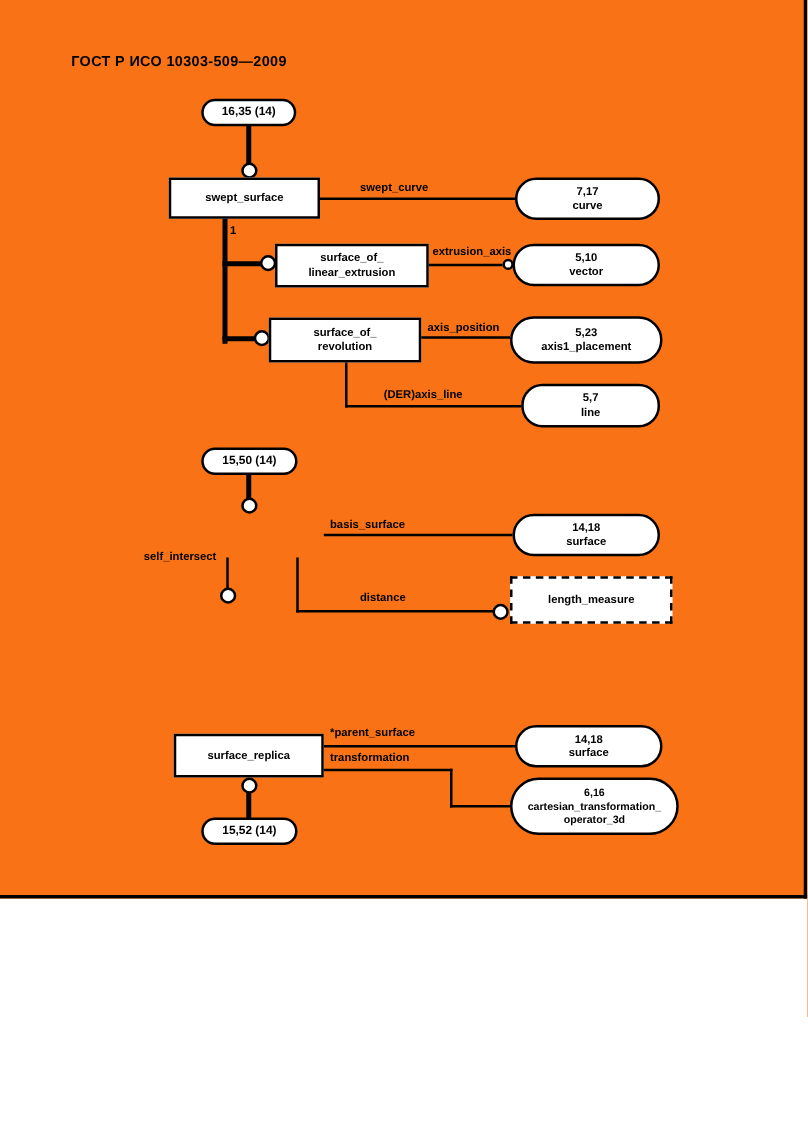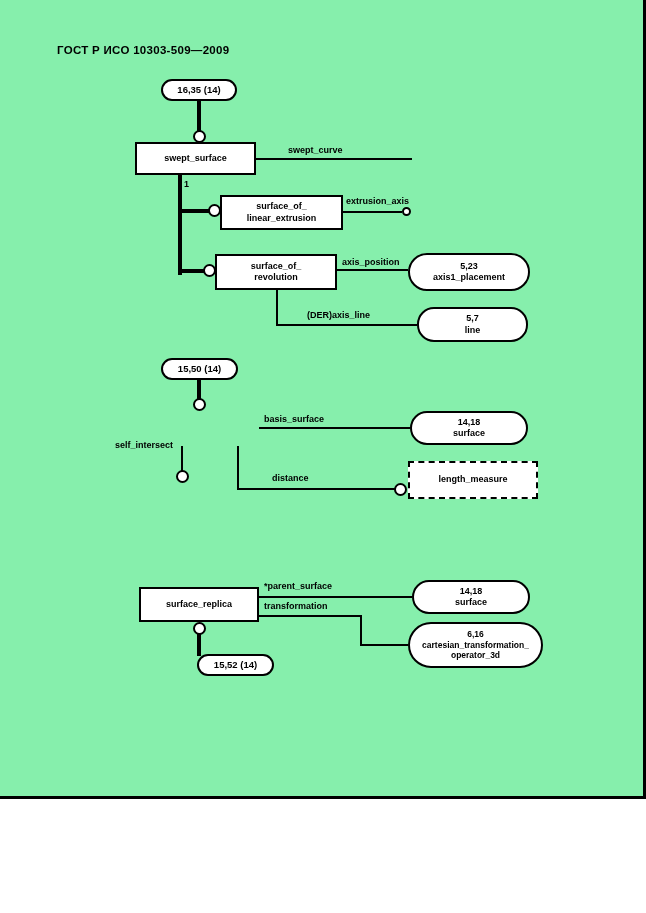--- a/index.html
+++ b/index.html
@@ -1,21 +1,21 @@
 <!DOCTYPE html>
 <html><head>
 <meta charset="utf-8">
 <style>
   * { box-sizing: border-box; margin: 0; padding: 0; }
   html, body { background: #ffffff; }
   .page {
     position: relative;
     width: 646px;
-    height: 799px;
-    background: #86efac;
+    height: 719px;
+    background: #f97316;
     font-family: "Liberation Sans", "DejaVu Sans", sans-serif;
     color: #000;
     overflow: hidden;
   }
   .hdr {
     position: absolute; left: 57px; top: 44px;
     font-size: 11.5px; font-weight: bold; letter-spacing: 0.3px;
   }
   .ebox {
     position: absolute;
@@ -57,33 +57,41 @@
   <div class="ebox refbox" style="left:161px;top:79px;width:76px;height:22px;">
     <span>16,35 (14)</span>
   </div>
   <div class="ln" style="left:197px;top:100px;width:4px;height:32px;"></div>
   <div class="circ" style="left:193px;top:130px;width:13px;height:13px;"></div>
 
   <div class="ebox" style="left:135px;top:142px;width:121px;height:33px;">swept_surface</div>
 
   <div class="lbl" style="left:288px;top:145px;">swept_curve</div>
   <div class="ln" style="left:256px;top:158px;width:156px;height:2px;"></div>
+  <div class="ebox" style="left:412px;top:142px;width:116px;height:34px;border-radius:17px;">
+    <span>7,17</span>
+    <span>curve</span>
+  </div>
 
   <div class="lbl" style="left:184px;top:179px;">1</div>
   <div class="ln" style="left:178px;top:175px;width:4px;height:100px;"></div>
 
   <div class="ln" style="left:178px;top:209px;width:32px;height:4px;"></div>
   <div class="circ" style="left:208px;top:204px;width:13px;height:13px;"></div>
   <div class="ebox" style="left:220px;top:195px;width:123px;height:35px;">
     <span>surface_of_</span>
     <span>linear_extrusion</span>
   </div>
   <div class="lbl" style="left:346px;top:196px;">extrusion_axis</div>
   <div class="ln" style="left:343px;top:211px;width:59px;height:2px;"></div>
   <div class="circ" style="left:402px;top:207px;width:9px;height:9px;"></div>
+  <div class="ebox" style="left:410px;top:195px;width:118px;height:34px;border-radius:17px;">
+    <span>5,10</span>
+    <span>vector</span>
+  </div>
 
   <div class="ln" style="left:178px;top:269px;width:27px;height:4px;"></div>
   <div class="circ" style="left:203px;top:264px;width:13px;height:13px;"></div>
   <div class="ebox" style="left:215px;top:254px;width:122px;height:36px;">
     <span>surface_of_</span>
     <span>revolution</span>
   </div>
   <div class="lbl" style="left:342px;top:257px;">axis_position</div>
   <div class="ln" style="left:337px;top:269px;width:71px;height:2px;"></div>
   <div class="ebox" style="left:408px;top:253px;width:122px;height:38px;border-radius:19px;">
@@ -112,21 +120,21 @@
     <span>14,18</span>
     <span>surface</span>
   </div>
 
   <div class="lbl" style="left:115px;top:440px;">self_intersect</div>
   <div class="ln" style="left:181px;top:446px;width:2px;height:26px;"></div>
   <div class="circ" style="left:176px;top:470px;width:13px;height:13px;"></div>
 
   <div class="ln" style="left:237px;top:446px;width:2px;height:44px;"></div>
   <div class="ln" style="left:237px;top:488px;width:158px;height:2px;"></div>
-  <div class="lbl" style="left:272px;top:473px;">distance</div>
+  <div class="lbl" style="left:288px;top:473px;">distance</div>
   <div class="circ" style="left:394px;top:483px;width:13px;height:13px;"></div>
   <div class="ebox dashedbox" style="left:408px;top:461px;width:130px;height:38px;">length_measure</div>
 
   <div class="ebox" style="left:139px;top:587px;width:120px;height:35px;">surface_replica</div>
 
   <div class="lbl" style="left:264px;top:581px;">*parent_surface</div>
   <div class="ln" style="left:259px;top:596px;width:153px;height:2px;"></div>
   <div class="ebox" style="left:412px;top:580px;width:118px;height:34px;border-radius:17px;">
     <span>14,18</span>
     <span>surface</span>
@@ -137,21 +145,21 @@
   <div class="ln" style="left:360px;top:615px;width:2px;height:31px;"></div>
   <div class="ln" style="left:360px;top:644px;width:48px;height:2px;"></div>
   <div class="ebox" style="left:408px;top:622px;width:135px;height:46px;border-radius:23px;font-size:8.5px;">
     <span>6,16</span>
     <span>cartesian_transformation_</span>
     <span>operator_3d</span>
   </div>
 
   <div class="circ" style="left:193px;top:622px;width:13px;height:13px;"></div>
   <div class="ln" style="left:197px;top:634px;width:4px;height:22px;"></div>
-  <div class="ebox refbox" style="left:161px;top:654px;width:77px;height:22px;margin-left:36px;">
+  <div class="ebox refbox" style="left:161px;top:654px;width:77px;height:22px;">
     <span>15,52 (14)</span>
   </div>
 
 
   <div class="pagenum">34</div>
 
   <div class="edge-right"></div>
   <div class="edge-bottom"></div>
 
 </div>

